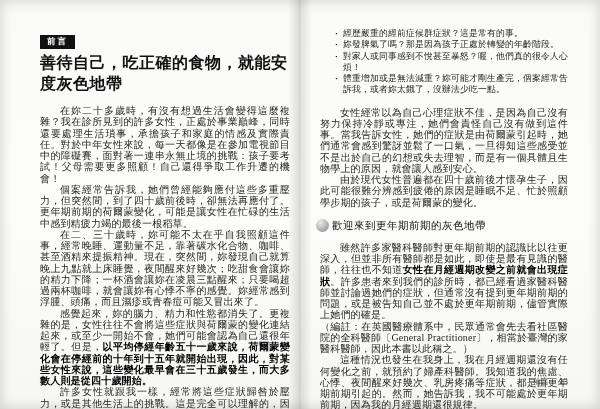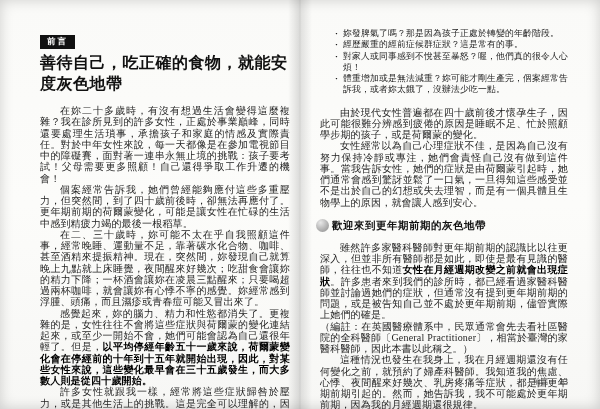--- a/index.html
+++ b/index.html
@@ -53,21 +53,21 @@
   }
   .page-right ul.bullets{margin:0;padding-left:15px;}
   .section-head{
     display:flex;align-items:center;margin:11px 0 9px;position:relative;
   }
   .sphere{
     width:13px;height:13px;border-radius:50%;
     background:radial-gradient(circle at 35% 28%, #e8e8e8 0%, #bdbdbd 45%, #8a8a8a 100%);
     margin-right:3px;flex:0 0 auto;margin-left:-4px;
   }
-  .section-title{font-size:10.5px;font-weight:bold;color:#111;letter-spacing:0.5px;}
+  .section-title{font-size:10.5px;font-weight:normal;color:#111;letter-spacing:0.5px;}
   .spacer{height:11px;}
   .folio-left{
     position:absolute;left:42px;bottom:22px;font-size:9px;color:#333;
   }
   .folio-right{
     position:absolute;right:32px;bottom:22px;font-size:9px;color:#333;
     display:flex;align-items:baseline;gap:10px;
   }
   .folio-right .runhead{font-size:8px;color:#444;}
 </style>
@@ -91,30 +91,30 @@
         <li>覺得疲倦？妳可能會以為是自己操勞過度了。</li>
         <li>睡不好？妳會怪罪於工作壓力。</li>
       </ul>
     </div>
     <div class="folio-left">7</div>
   </div>
 
   <div class="page page-right">
     <div class="content">
       <ul class="bullets">
+        <li>經歷嚴重的經前症候群症狀？這是常有的事。</li>
         <li>妳發脾氣了嗎？那是因為孩子正處於轉變的年齡階段。</li>
-        <li>經歷嚴重的經前症候群症狀？這是常有的事。</li>
         <li>對家人或同事感到不悅甚至暴怒？喔，他們真的很令人心煩！</li>
         <li>體重增加或是無法減重？妳可能才剛生產完，個案經常告訴我，或者妳太餓了，沒辦法少吃一點。</li>
       </ul>
 
       <div class="spacer"></div>
 
+      <p class="para"><span>女性經常以為自己心理症狀不佳，是因為自己沒有努力保持冷靜或專注，她們會責怪自己沒有做到這件事。當我告訴女性，她們的症狀是由荷爾蒙引起時，她們通常會感到驚訝並鬆了一口氣，一旦得知這些感受並不是出於自己的幻想或失去理智，而是有一個具體且生物學上的原因，就會讓人感到安心。</span></p>
       <p class="para"><span>由於現代女性普遍都在四十歲前後才懷孕生子，因此可能很難分辨感到疲倦的原因是睡眠不足、忙於照顧學步期的孩子，或是荷爾蒙的變化。</span></p>
-      <p class="para"><span>女性經常以為自己心理症狀不佳，是因為自己沒有努力保持冷靜或專注，她們會責怪自己沒有做到這件事。當我告訴女性，她們的症狀是由荷爾蒙引起時，她們通常會感到驚訝並鬆了一口氣，一旦得知這些感受並不是出於自己的幻想或失去理智，而是有一個具體且生物學上的原因，就會讓人感到安心。</span></p>
 
       <div class="section-head">
         <span class="sphere"></span>
         <span class="section-title">歡迎來到更年期前期的灰色地帶</span>
       </div>
 
       <p class="para"><span>雖然許多家醫科醫師對更年期前期的認識比以往更深入，但並非所有醫師都是如此，即使是最有見識的醫師，往往也不知道</span><b>女性在月經週期改變之前就會出現症狀</b><span>。許多患者來到我們的診所時，都已經看過家醫科醫師並討論過她們的症狀，但通常沒有提到更年期前期的問題，或是被告知自己並不處於更年期前期，儘管實際上她們的確是。</span></p>
       <p class="para noindent"><span>（編註：在英國醫療體系中，民眾通常會先去看社區醫院的全科醫師〔General Practitioner〕，相當於臺灣的家醫科醫師，因此本書以此稱之。）</span></p>
       <p class="para"><span>這種情況也發生在我身上，我在月經週期還沒有任何變化之前，就預約了婦產科醫師。我知道我的焦慮、心悸、夜間醒來好幾次、乳房疼痛等症狀，都是由更年期前期引起的。然而，她告訴我，我不可能處於更年期前期，因為我的月經週期還很規律。</span></p>
     </div>

